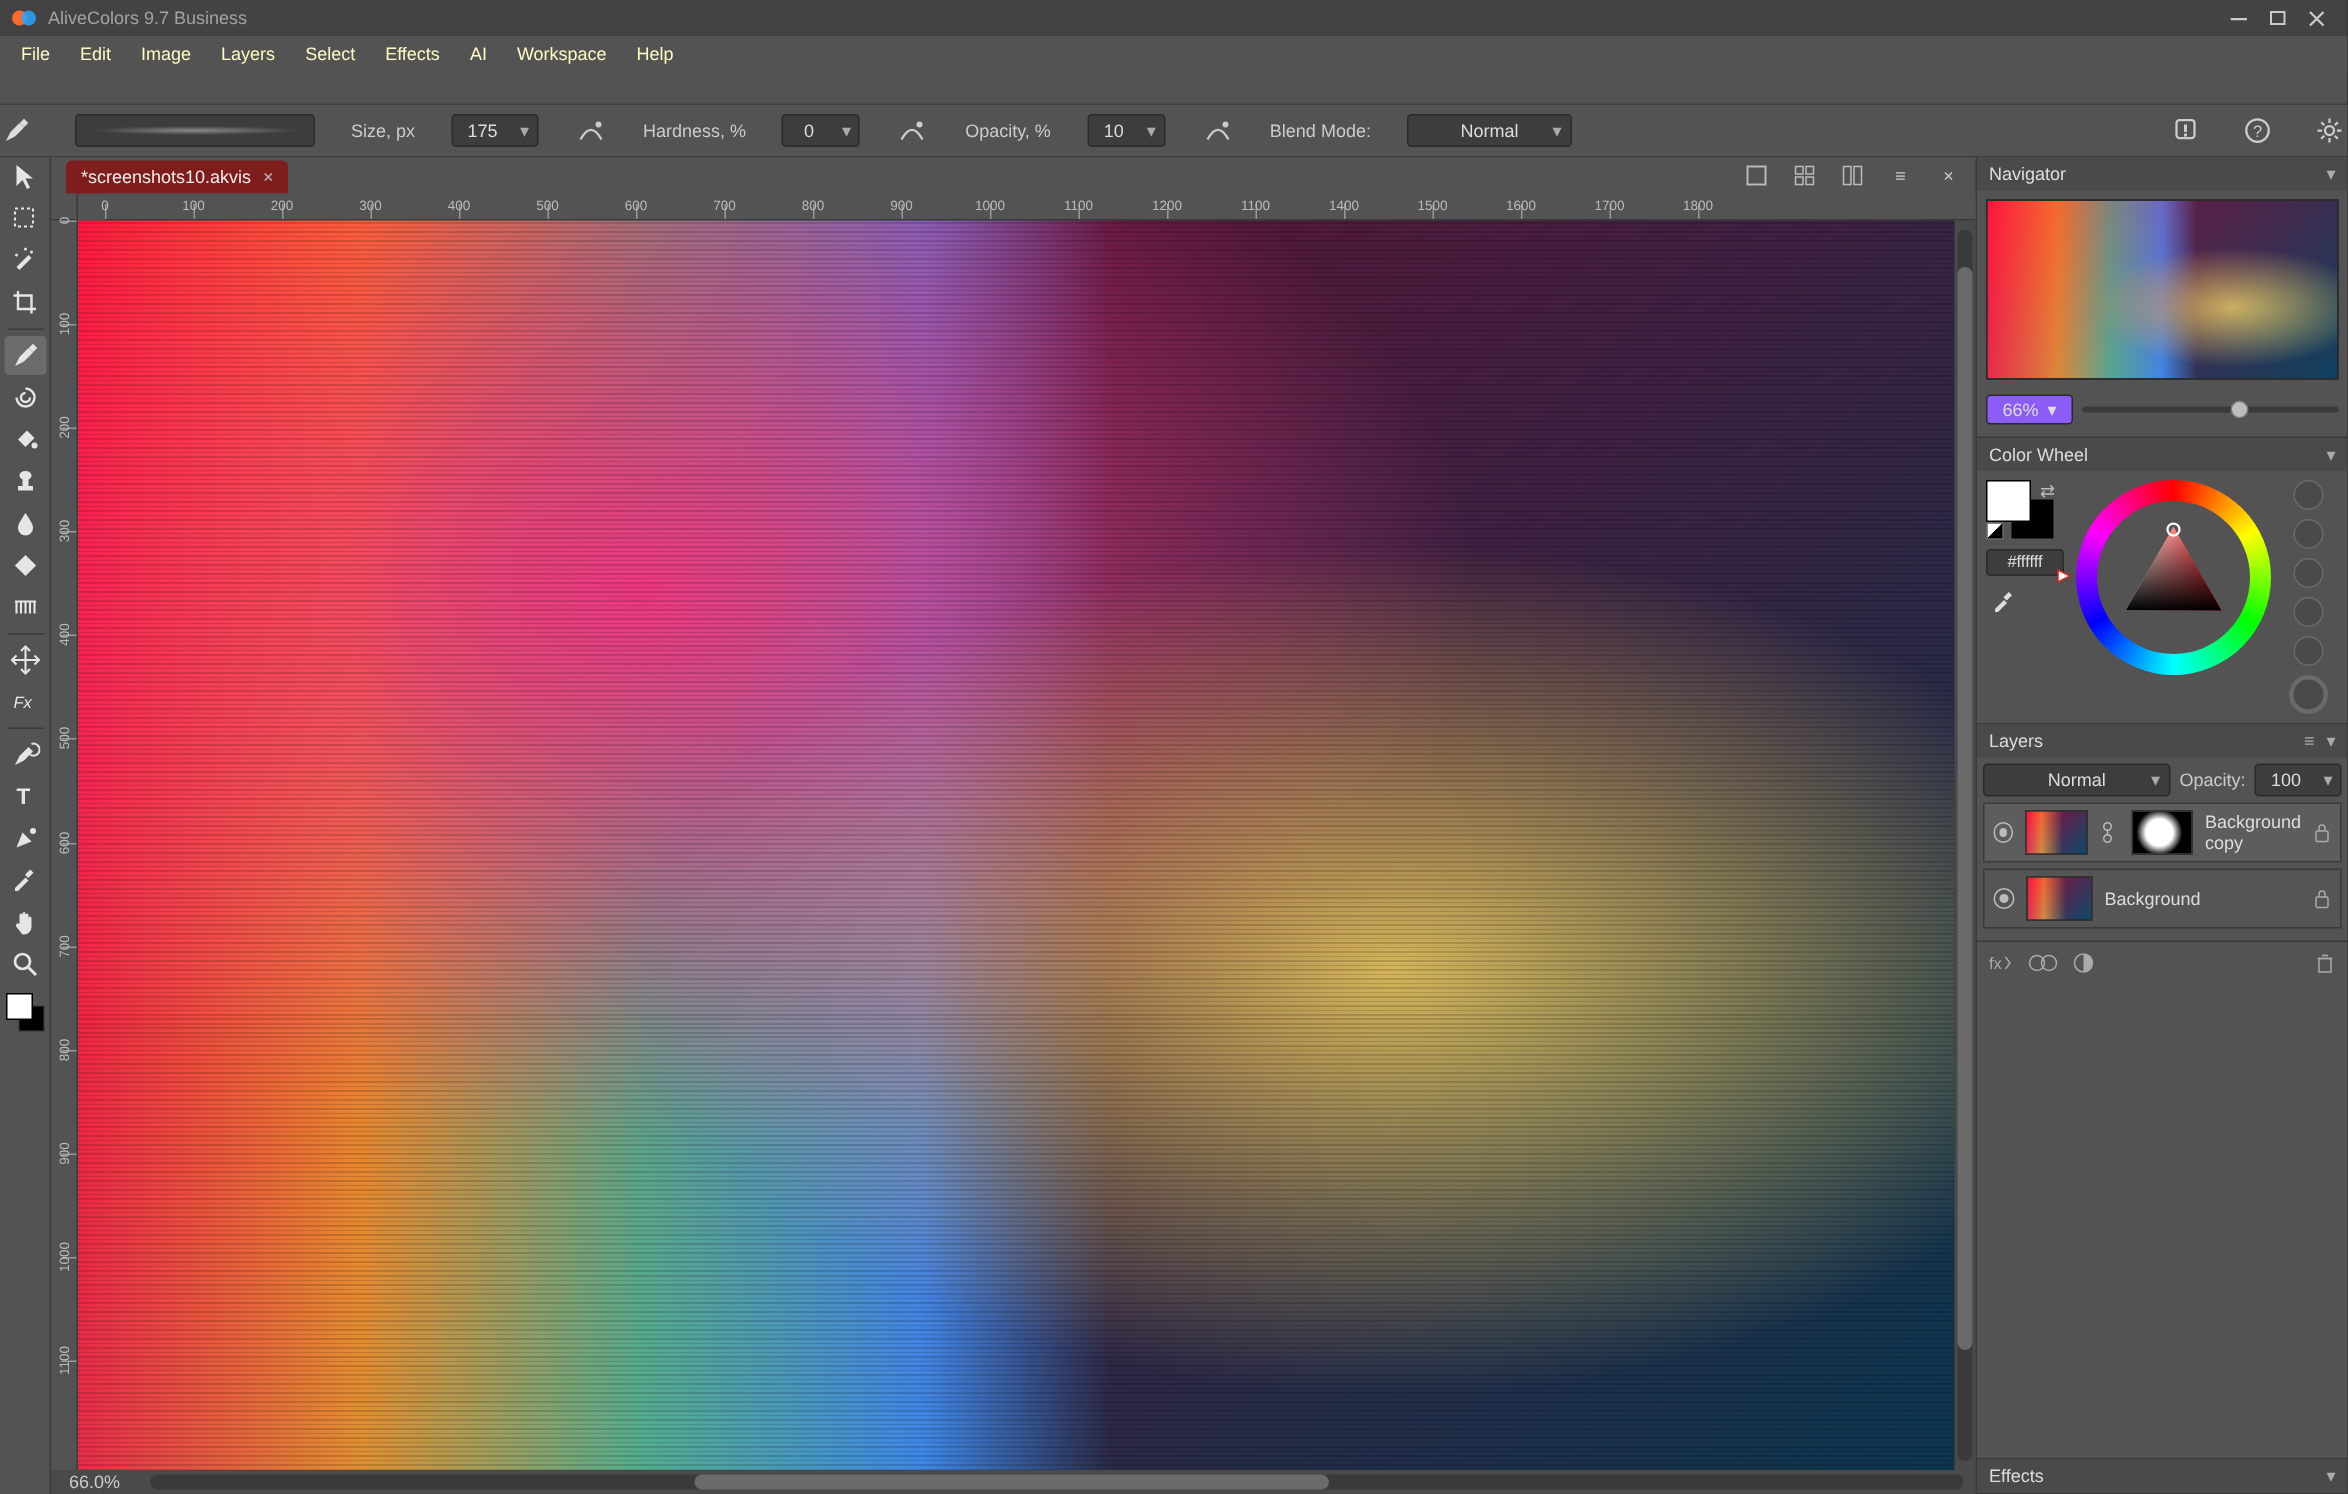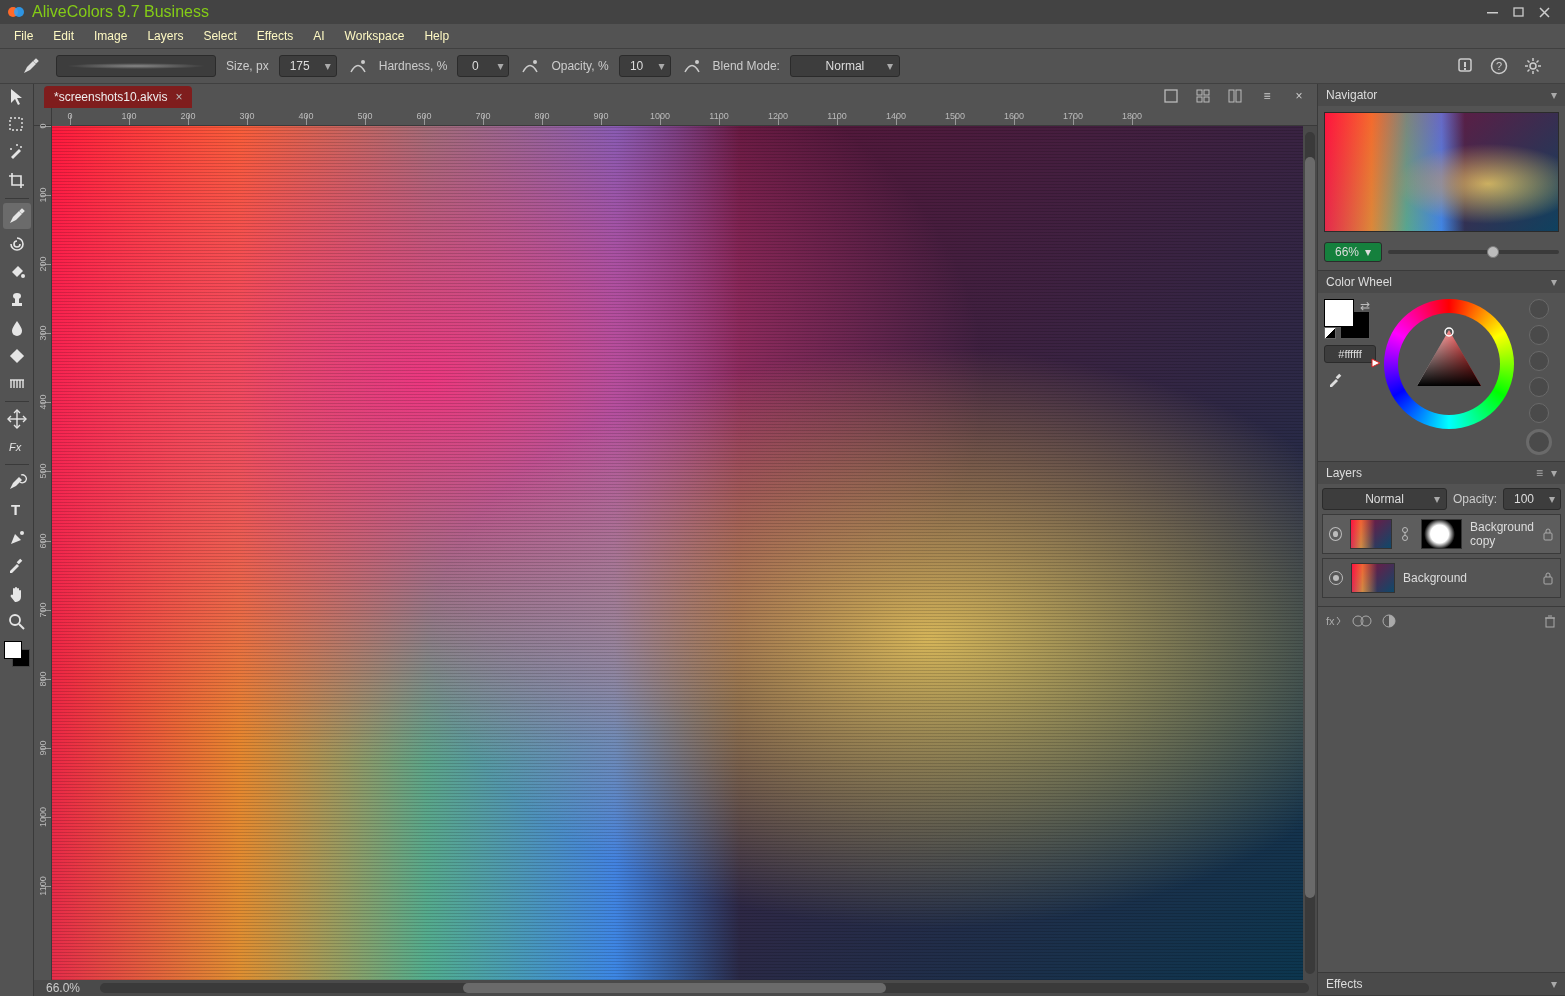--- a/index.html
+++ b/index.html
@@ -1,29 +1,29 @@
 <!DOCTYPE html>
 <html><head>
 <meta charset="utf-8">
 <style>
 * { box-sizing: border-box; margin: 0; padding: 0; font-family: "Segoe UI", Arial, sans-serif; }
 body { width: 1565px; height: 996px; background: #535353; color: #ddd; font-size: 12px; overflow: hidden; display: flex; flex-direction: column; }
 
 
 .title-bar { height: 24px; background: #434343; display: flex; align-items: center; padding: 0 8px; }
 .title-bar .logo { width:16px; height:16px; margin-right:8px; display:flex; align-items:center; justify-content:center; font-size:11px; }
-.title-bar .title { flex:1; font-size:16px; color:#84cc16; }
+.title-bar .title { flex:1; font-size:12px; color:#a3a3a3; }
 .title-bar .win-btn { width:26px; height:20px; display:flex; align-items:center; justify-content:center; color:#ccc; cursor:pointer; }
 
 
 .menu-bar { height:24px; background:#535353; display:flex; align-items:center; padding-left:4px; }
 .menu-item { padding:3px 10px; color:#fef9c3; cursor:pointer;text-align:right; }
 
 
-.options-bar { height:36px; background:#535353; border-top:1px solid #404040; border-bottom:1px solid #404040; display:flex; align-items:center; padding:0 20px; gap:10px; }
+.options-bar { height:36px; background:#535353; border-top:1px solid #404040; border-bottom:1px solid #404040; display:flex; align-items:center; padding:0 0; gap:24px;margin-top:21px; }
 .tool-preview { width:160px; height:22px; background:#3d3d3d; border:1px solid #2b2b2b; border-radius:3px; margin-left:4px; display:flex; align-items:center; justify-content:center; }
 .stroke-sample { width:140px; height:6px; background: radial-gradient(ellipse at center, #888 0%, rgba(136,136,136,0) 70%); border-radius:50%; }
 .opt-label { color:#ccc; font-size:12px; }
 .num-combo { display:inline-flex; align-items:center; background:#3d3d3d; border:1px solid #2b2b2b; border-radius:3px; height:22px; }
 .num-combo .val { padding:0 10px; min-width:34px; text-align:center; }
 .num-combo .caret { width:16px; text-align:center; color:#aaa; }
 .pressure-icon { width:22px; height:22px; display:flex; align-items:center; justify-content:center; color:#ccc; }
 .blend-combo { display:inline-flex; align-items:center; background:#3d3d3d; border:1px solid #2b2b2b; border-radius:3px; height:22px; min-width:110px; justify-content:center; position:relative; }
 .blend-combo .caret { position:absolute; right:6px; color:#aaa; }
 .options-spacer { flex:1; }
@@ -81,21 +81,21 @@
 .panel { border-bottom:1px solid #3a3a3a; display:flex; flex-direction:column; }
 .panel-header { height:22px; background:#4a4a4a; display:flex; align-items:center; padding:0 8px; color:#ddd; font-size:12px; }
 .panel-header .hdr-right { margin-left:auto; display:flex; gap:8px; color:#aaa; align-items:center; }
 .nav-preview { height:120px; margin:6px; background:
   linear-gradient(135deg, rgba(255,0,80,0.5), rgba(0,180,255,0.3)),
   radial-gradient(ellipse at 70% 60%, #ffdd33 0%, rgba(255,221,51,0) 40%),
   linear-gradient(90deg, #ff2a2a 0%, #ffbb00 20%, #33dd88 35%, #2299ff 50%, #15101a 60%),
   #1a1420; border:1px solid #2b2b2b;
 }
 .nav-controls { display:flex; align-items:center; gap:6px; padding:4px 6px 8px; }
-.nav-zoom-box { background:#15803d; border:1px solid #2b2b2b; border-radius:3px; padding:2px 10px; display:flex; align-items:center; gap:6px; }
+.nav-zoom-box { background:#8b5cf6; border:1px solid #2b2b2b; border-radius:3px; padding:2px 10px; display:flex; align-items:center; gap:6px; }
 .nav-slider { flex:1; height:4px; background:#3a3a3a; border-radius:2px; position:relative; }
 .nav-slider .knob { position:absolute; left:58%; top:-4px; width:12px; height:12px; background:#bcbcbc; border-radius:50%; border:1px solid #7a7a7a; }
 
 
 .color-panel-body { padding:6px; display:flex; gap:8px; }
 .color-left { width:52px; display:flex; flex-direction:column; gap:6px; }
 .swatch-pair { position:relative; width:46px; height:40px; }
 .swatch-pair .fg { position:absolute; top:0; left:0; width:30px; height:28px; background:#fff; border:1px solid #000; }
 .swatch-pair .bg { position:absolute; bottom:0; right:0; width:30px; height:28px; background:#000; border:1px solid #555; }
 .swatch-pair .swap { position:absolute; top:0; right:0; color:#bbb; font-size:12px; }

